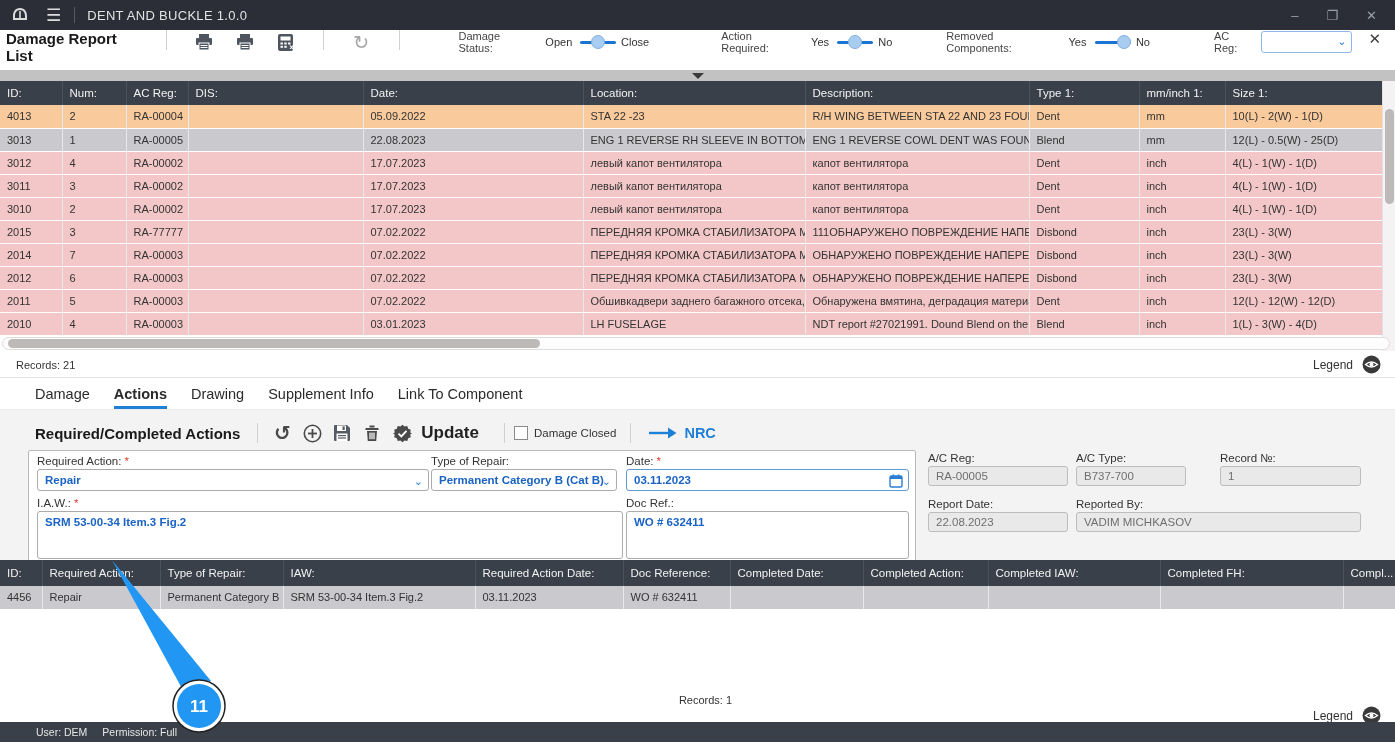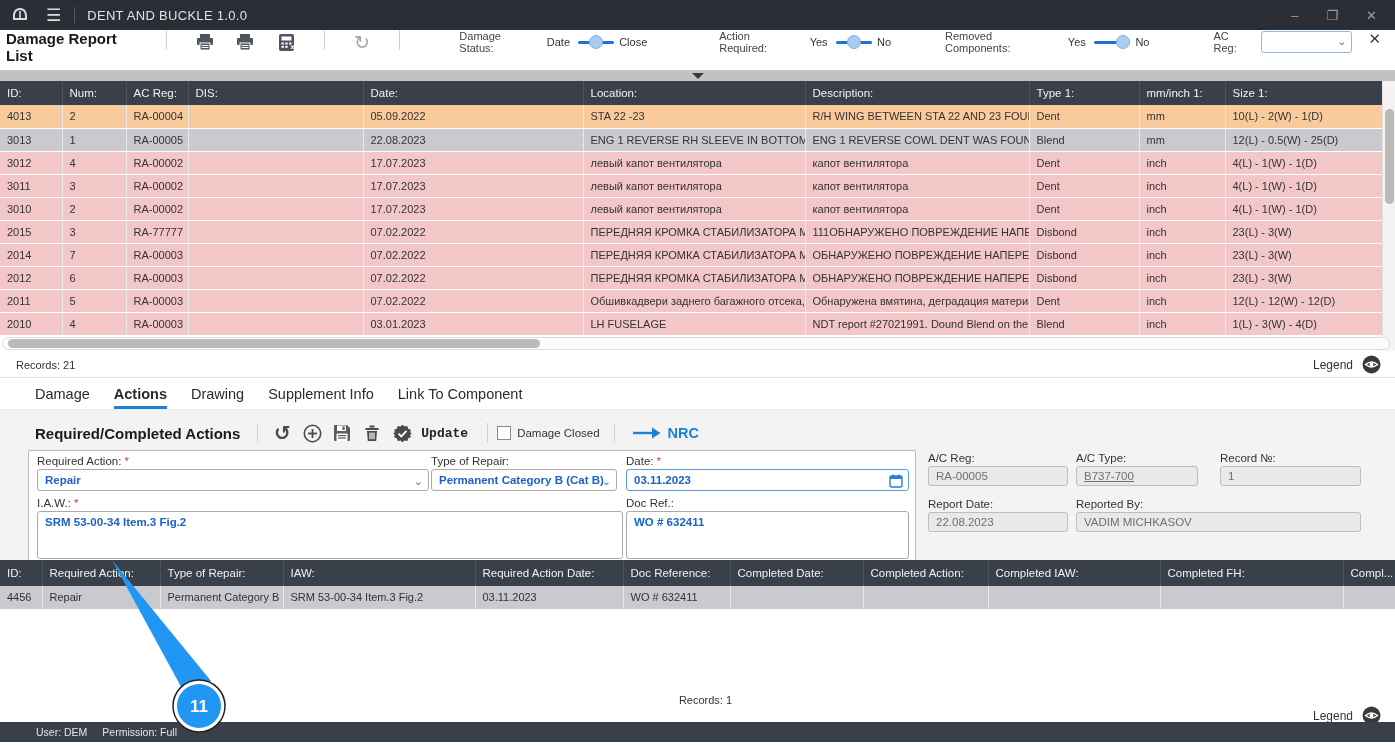--- a/index.html
+++ b/index.html
@@ -88,21 +88,21 @@
     border-bottom:1px solid #ededed; }
   .tab { font-size:14.5px; color:#2b2b2b; padding-bottom:7px; }
   .tab.active { font-weight:bold; border-bottom:3px solid #1e7fd6; padding-bottom:4px; }
 
   
   .panel { position:absolute; left:0; top:410px; width:1395px; height:150px; background:#f3f3f3; }
   .ap-head { position:absolute; left:35px; top:8px; display:flex; align-items:center; height:30px; }
   .ap-title { font-size:15px; font-weight:bold; color:#1a1a1a; margin-right:8px; }
   .ap-ico { display:flex; align-items:center; justify-content:center; width:30px; height:26px; }
   .undo-glyph { font-size:20px; color:#4a4a4a; line-height:1; font-weight:bold; }
-  .upd { font-size:13px; font-weight:bold; color:#222; margin:0 10px 0 4px;font-family:Liberation Mono, monospace; }
+  .upd { font-size:17px; font-weight:bold; color:#222; margin:0 16px 0 4px; }
   .chk { width:14px; height:14px; border:1px solid #8a8a8a; background:#fff; padding:2px; margin-right:6px; }
   .chk .in { width:8px; height:8px; background:#1b74d1; }
   .chk-lbl { font-size:11.5px; color:#333; }
   .nrc { display:flex; align-items:center; gap:6px; margin-left:8px; }
   .nrc-lbl { font-size:14.5px; font-weight:bold; color:#1e7fd6; }
 
   .formbox { position:absolute; left:28px; top:40px; width:888px; height:117px;
     background:#fff; border:1px solid #b9b9b9; border-radius:2px; }
   .flabel2 { position:absolute; font-size:11.5px; color:#333; white-space:nowrap; }
   .req { color:#e03a2f; margin-left:3px; }
@@ -182,21 +182,21 @@
         </svg>
     </span>
     <span class="v-sep"></span>
     <span class="icon-btn">
         <span class="refresh-glyph">↻</span>
       </span>
     <span class="v-sep"></span>
 
     <span class="filter" style="margin-left:34px;">
       <span class="flabel">Damage Status:</span>
-      <span class="fword">Date</span>
+      <span class="fword">Open</span>
       <span class="toggle mid">
           <span class="track"></span>
           <span class="knob"></span>
         </span>
       <span class="fword">Close</span>
     </span>
 
     <span class="filter" style="margin-left:48px;">
       <span class="flabel">Action Required:</span>
       <span class="fword">Yes</span>
@@ -484,21 +484,21 @@
       <span class="flabel2" style="left:8px; top:46px;"><span>I.A.W.:</span><span class="req">*</span></span>
       <span class="inp" style="left:8px; top:60px; width:586px; height:48px; line-height:20px;">SRM 53-00-34 Item.3 Fig.2</span>
 
       <span class="flabel2" style="left:597px; top:46px;">Doc Ref.:</span>
       <span class="inp" style="left:597px; top:60px; width:283px; height:48px; line-height:20px;">WO # 632411</span>
     </div>
 
     <span class="ro-label" style="left:928px; top:42px;">A/C Reg:</span>
     <span class="ro" style="left:928px; top:56px; width:140px;">RA-00005</span>
     <span class="ro-label" style="left:1076px; top:42px;">A/C Type:</span>
-    <span class="ro" style="left:1076px; top:56px; width:122px;text-decoration:underline;">B737-700</span>
+    <span class="ro" style="left:1076px; top:56px; width:110px;">B737-700</span>
     <span class="ro-label" style="left:1220px; top:42px;">Record №:</span>
     <span class="ro" style="left:1220px; top:56px; width:141px;">1</span>
     <span class="ro-label" style="left:928px; top:88px;">Report Date:</span>
     <span class="ro" style="left:928px; top:102px; width:140px;">22.08.2023</span>
     <span class="ro-label" style="left:1076px; top:88px;">Reported By:</span>
     <span class="ro" style="left:1076px; top:102px; width:285px;">VADIM MICHKASOV</span>
   </div>
 
   <table class="grid2">
     <colgroup>

